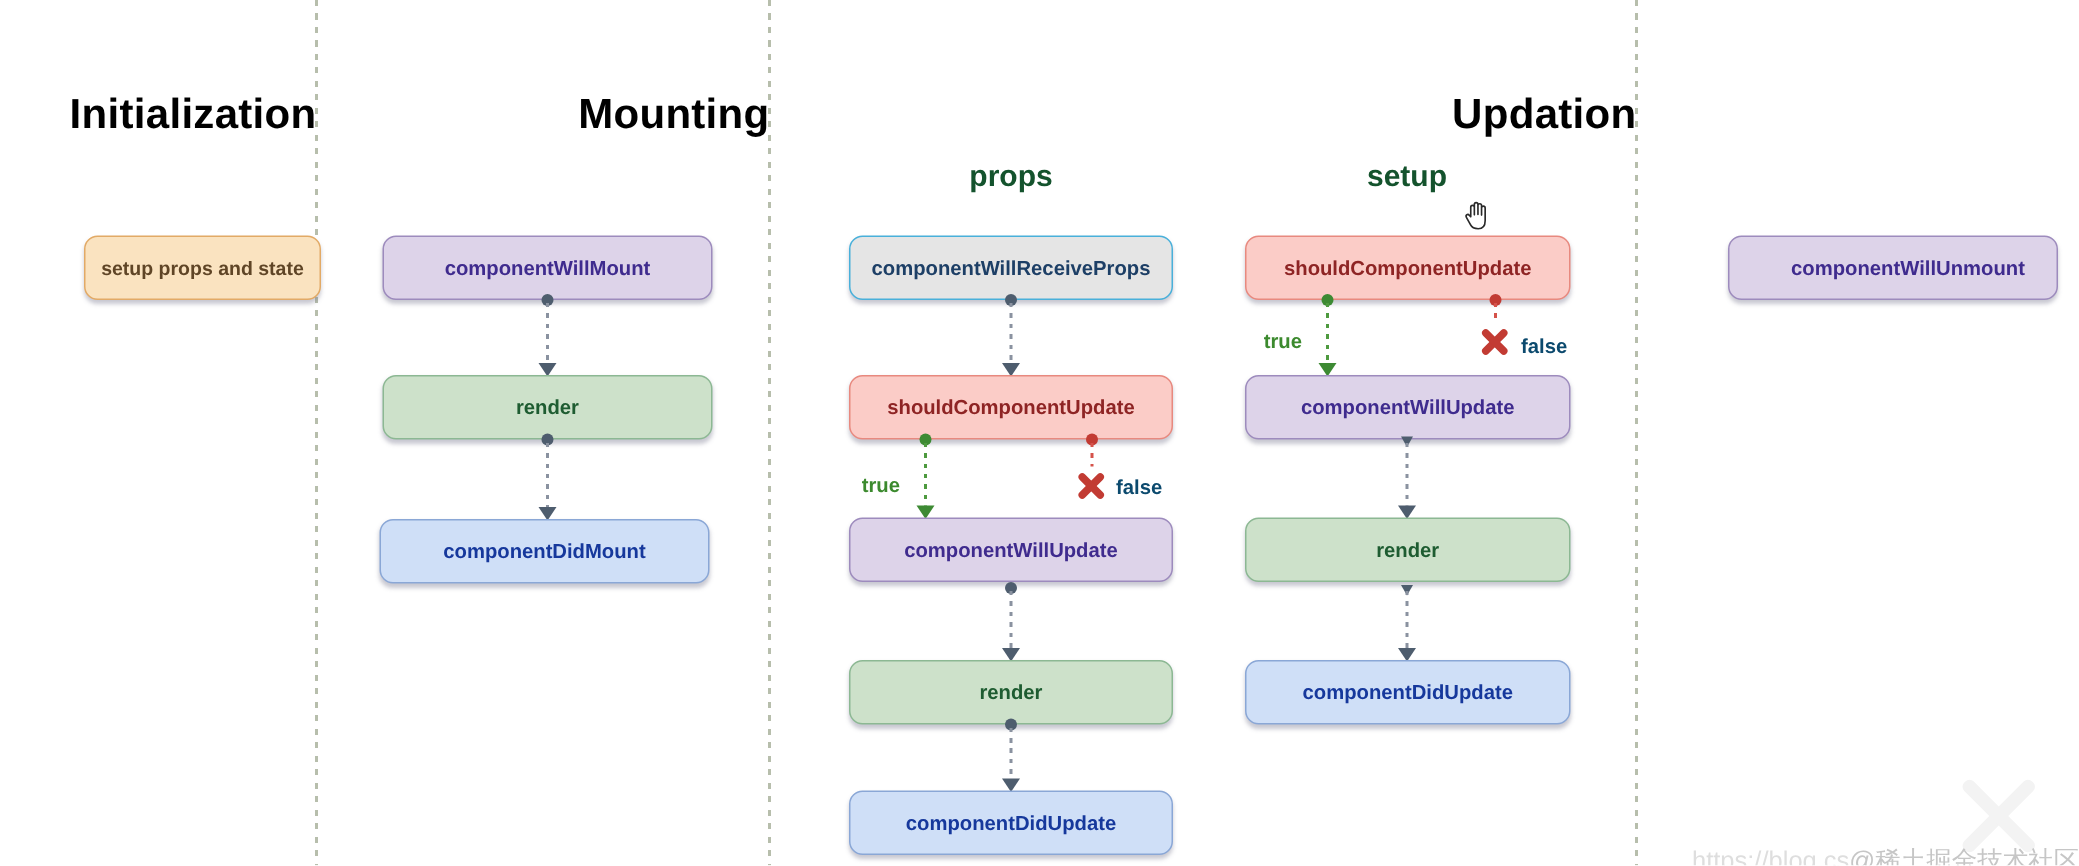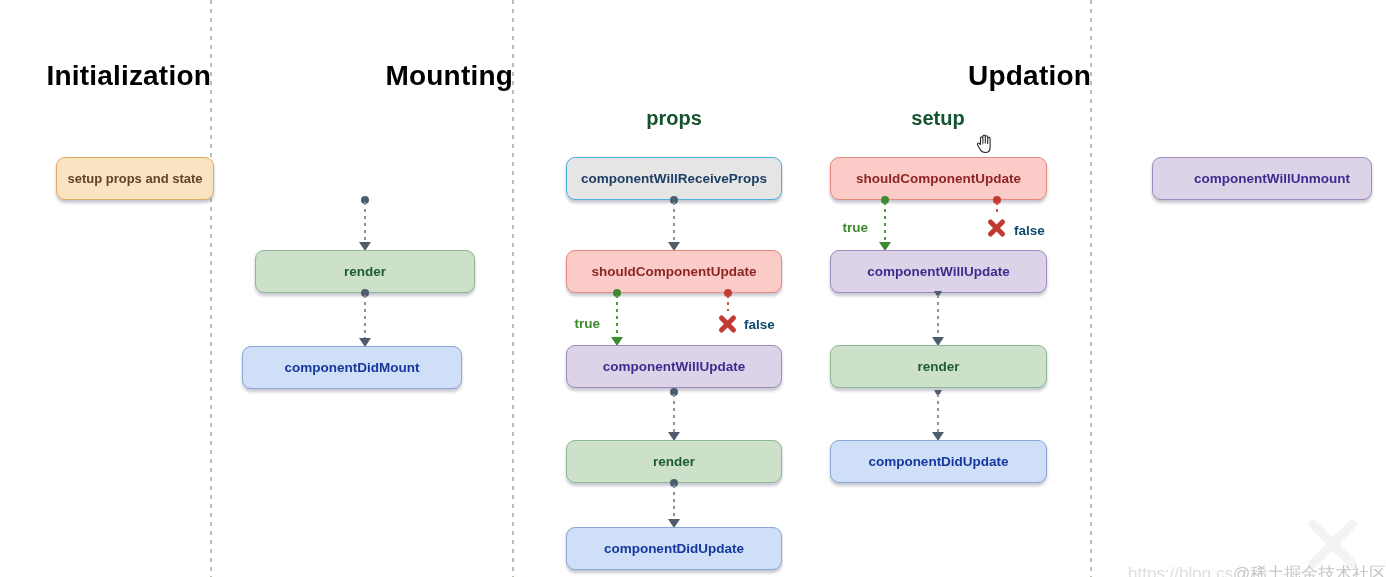--- a/index.html
+++ b/index.html
@@ -87,32 +87,33 @@
 
   <div class="col-title" style="left:0;width:211px;">Initialization</div>
   <div class="col-title" style="left:211px;width:302px;">Mounting</div>
   <div class="col-title" style="left:513px;width:578px;">Updation</div>
 
   <div class="sub-title" style="left:574px;">props</div>
   <div class="sub-title" style="left:838px;">setup</div>
 
   <div class="box orange" style="left:20px;top:157px;width:158px;font-size:13px;">setup props and state</div>
 
+  <div class="box purple" style="left:255px;top:157px;width:220px;">componentWillMount</div>
   <div class="conn" style="left:358px;top:200px;height:50px;">
       <span class="dot"></span>
       <span class="line"></span>
       <span class="arrow"></span>
     </div>
   <div class="box green" style="left:255px;top:250px;width:220px;">render</div>
   <div class="conn" style="left:358px;top:293px;height:53px;">
       <span class="dot"></span>
       <span class="line"></span>
       <span class="arrow"></span>
     </div>
-  <div class="box blue" style="left:242px;top:346px;width:220px;">componentDidMount</div>
+  <div class="box blue" style="left:253px;top:346px;width:220px;">componentDidMount</div>
 
   <div class="box cyan" style="left:566px;top:157px;width:216px;">componentWillReceiveProps</div>
   <div class="conn" style="left:667px;top:200px;height:50px;">
       <span class="dot"></span>
       <span class="line"></span>
       <span class="arrow"></span>
     </div>
   <div class="box red" style="left:566px;top:250px;width:216px;">shouldComponentUpdate</div>
 
   <div class="conn greenv" style="left:610px;top:293px;height:52px;">

